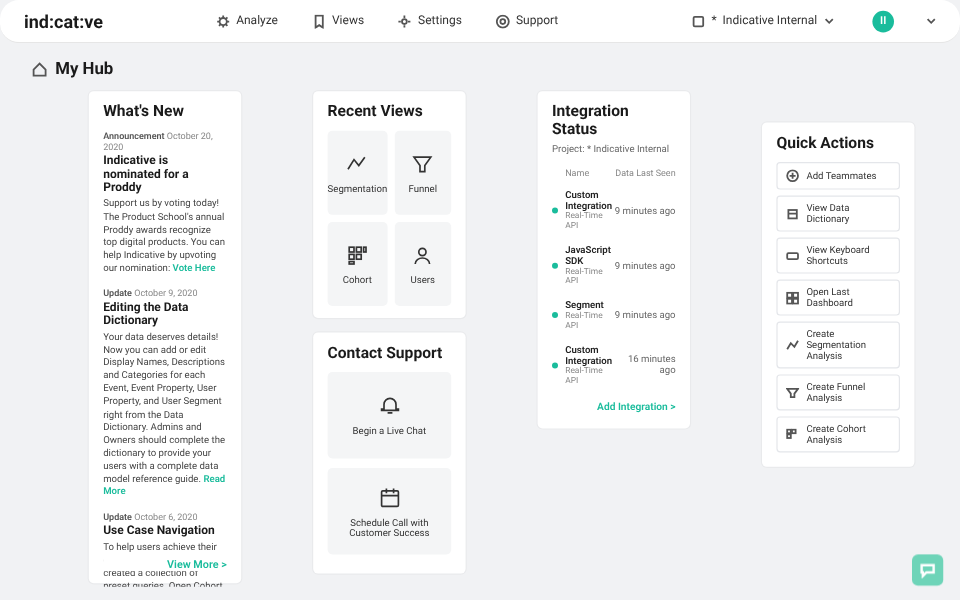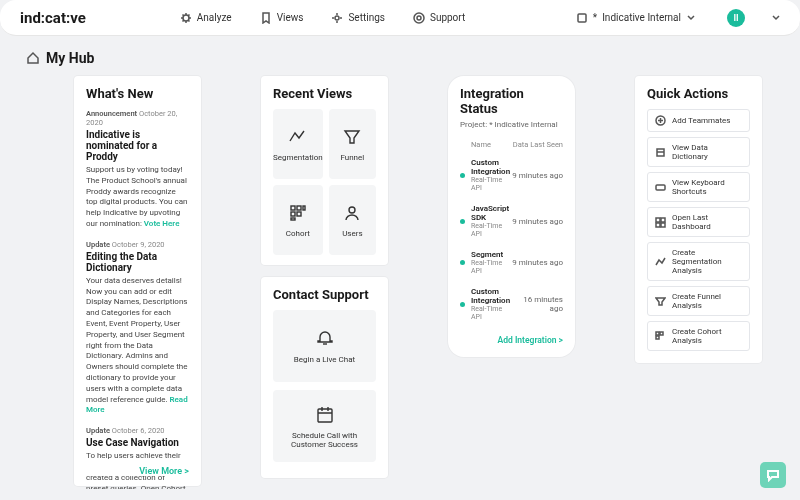--- a/index.html
+++ b/index.html
@@ -9,21 +9,21 @@
 .nav-items { display: flex; gap: 28px; margin-left: 70px; flex: 1; }
 .nav-item { display: flex; align-items: center; gap: 5px; font-size: 10px; color: #333; cursor: pointer; }
 .project-select { display: flex; align-items: center; gap: 5px; font-size: 10px; color: #333; cursor: pointer; }
 .avatar { width: 18px; height: 18px; border-radius: 50%; background: #1abc9c; color: #fff; display: flex; align-items: center; justify-content: center; font-size: 9px; font-weight: 600; margin-left: 8px; }
 .hub-header { display: flex; align-items: center; gap: 6px; padding: 14px 26px 10px; font-size: 14px; font-weight: 700; }
 .main { display: flex; gap: 12px; padding: 0 26px 16px; }
 .col { display: flex; flex-direction: column; gap: 12px; padding-left: 48px; }
 .col1 { width: 175px; }
 .col2 { width: 175px; }
 .col3 { width: 175px; }
-.col4 { width: 175px; }
+.col4 { width: 175px; margin-top: 26px; }
 .card { background: #fff; border-radius: 4px; padding: 10px 12px; box-shadow: 0 0 0 1px rgba(0,0,0,0.03); }
 .card h2 { font-size: 13px; font-weight: 700; margin-bottom: 8px; }
 .news-scroll { max-height: 380px; overflow: hidden; }
 .news-tag { font-size: 7.5px; color: #888; margin-bottom: 2px; }
 .news-tag .kind { font-weight: 600; color: #555; }
 .news-title { font-size: 10px; font-weight: 700; margin-bottom: 3px; }
 .news-body { font-size: 8px; color: #444; line-height: 1.35; margin-bottom: 10px; }
 .news-body a { color: #1abc9c; text-decoration: none; font-weight: 600; }
 .viewmore { text-align: right; font-size: 9px; color: #1abc9c; font-weight: 600; cursor: pointer; }
 .recentgrid { display: grid; grid-template-columns: 1fr 1fr; gap: 6px; }
@@ -42,21 +42,21 @@
 .integ-name .s { font-size: 7px; color: #888; }
 .integ-time { font-size: 8px; color: #666; text-align: right; }
 .addinteg { text-align: right; font-size: 8.5px; color: #1abc9c; font-weight: 600; margin-top: 8px; cursor: pointer; }
 .qa-list { display: flex; flex-direction: column; gap: 5px; }
 .qa-item { border: 1px solid #e4e6ea; border-radius: 3px; padding: 5px 7px; display: flex; align-items: center; gap: 6px; font-size: 8px; color: #333; cursor: pointer; background: #fff; }
 .qa-item svg { width: 11px; height: 11px; stroke: #555; fill: none; stroke-width: 1.5; flex-shrink: 0; }
 .helpfab { position: fixed; right: 14px; bottom: 12px; width: 26px; height: 26px; background: #6ed4b8; border-radius: 5px; display: flex; align-items: center; justify-content: center; cursor: pointer; }
 .helpfab svg { width: 14px; height: 14px; stroke: #fff; fill: none; stroke-width: 2; }
 .icon { width: 12px; height: 12px; stroke: #555; fill: none; stroke-width: 1.5; }
 .card.support-card { padding-bottom: 16px; }
-.card.integ-card { padding-bottom: 12px; border-radius: 16px; }
+.card.integ-card { padding-bottom: 12px; }
 .card.qa-card { padding-bottom: 12px; }
 </style>
 </head>
 <body>
 
 <div class="topnav">
   <div class="logo">ind:cat:ve</div>
   <div class="nav-items">
     <div class="nav-item">
       <svg class="icon">

